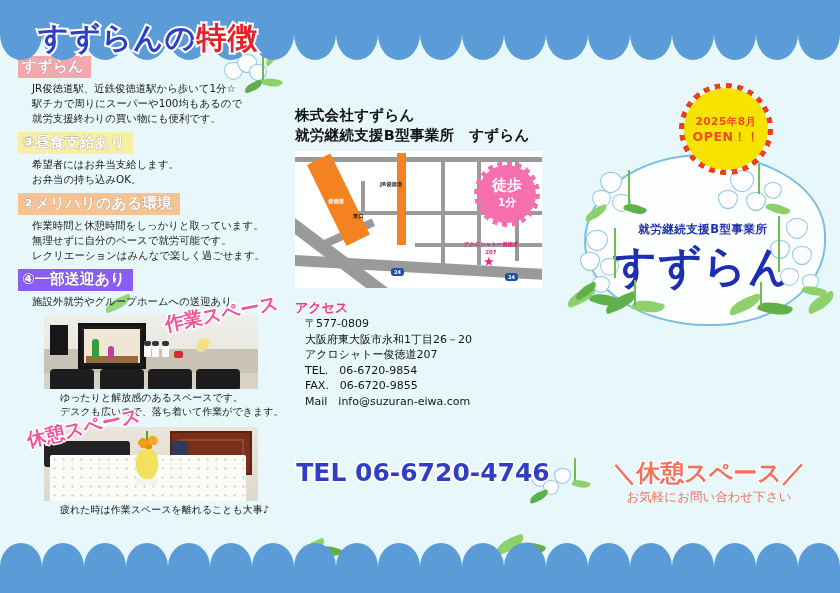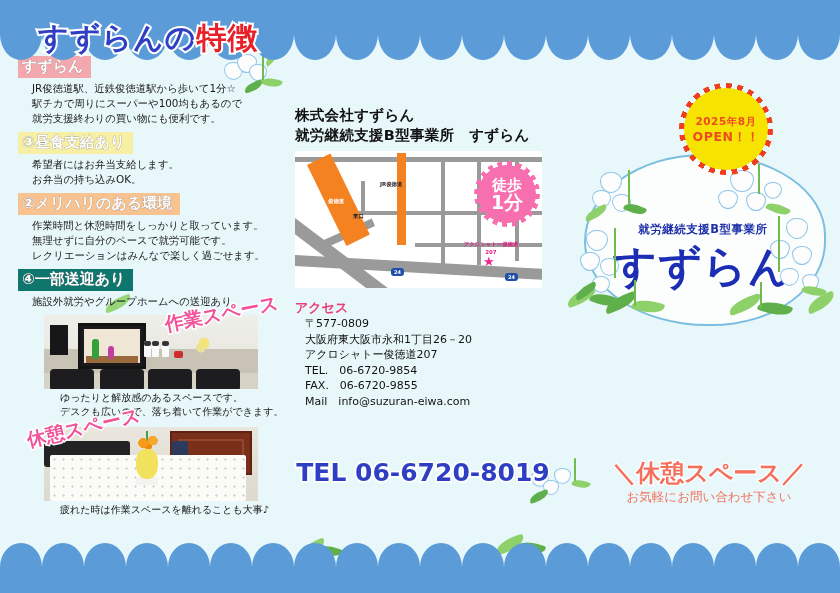--- a/index.html
+++ b/index.html
@@ -61,21 +61,21 @@
     display:inline-block;
     font-size:15px;font-weight:bold;color:#ffffff;
     padding:1px 8px 2px 4px;line-height:19px;
     -webkit-text-stroke:0.6px rgba(90,90,90,.55);
     paint-order:stroke fill;
     white-space:nowrap;
   }
   .h-pink{background:#f4a8ae;}
   .h-orange{background:#f9c391;}
   .h-yellow{background:#f6efa4;}
-  .h-green{background:#0f766e;}
+  .h-green{background:#8b5cf6;}
   .feat-body{
     font-size:10.4px;color:#1a1a1a;line-height:15px;
     padding:3px 0 4px 14px;white-space:pre-line;
   }
 
   
   .photo-wrap{position:relative;margin:2px 0 0 26px;}
   .photo{
     width:214px;height:74px;border:0;display:block;
     background:#cfc9bd;position:relative;overflow:hidden;
@@ -147,21 +147,21 @@
 
   .walk-badge{
     position:absolute;right:6px;top:14px;width:58px;height:58px;z-index:4;
   }
   .walk-badge .disc{
     position:absolute;inset:0;border-radius:50%;background:#f76fae;
     display:flex;flex-direction:column;align-items:center;justify-content:center;
     color:#ffffff;font-weight:bold;line-height:17px;
   }
   .walk-badge .disc .w1{font-size:15px;}
-  .walk-badge .disc .w2{font-size:19px;}
+  .walk-badge .disc .w2{font-size:11px;}
   .walk-badge .ring{
     position:absolute;inset:-4px;border-radius:50%;
     background:
       repeating-conic-gradient(#f76fae 0 9deg, transparent 9deg 18deg);
     z-index:-1;
   }
 
   .access{margin-top:11px;}
   .access-h{font-size:13px;color:#ea3c7a;font-weight:bold;line-height:17px;}
   .access-b{font-size:11px;color:#111;line-height:15.6px;padding-left:10px;white-space:pre-line;}
@@ -402,21 +402,21 @@
       <div class="access-b">〒577-0809
 大阪府東大阪市永和1丁目26－20
 アクロシャトー俊徳道207
 TEL.　06-6720-9854
 FAX.　06-6720-9855
 Mail　info@suzuran-eiwa.com</div>
     </div>
   </div>
 
   <div class="inquiry">
-    <div class="inq-2">TEL 06-6720-8019</div>
+    <div class="inq-2">TEL 06-6720-4746</div>
   </div>
 
   <div class="lily" style="left:552px;top:452px;width:40px;height:46px;">
     <div class="bell" style="left:2px;top:16px;width:15px;height:14px;"></div>
     <div class="stemsh" style="left:22px;top:6px;width:2px;height:26px;border-radius:2px;"></div>
     <div class="leafsh" style="left:20px;top:28px;width:18px;height:8px;transform:rotate(20deg);"></div>
   </div>
   <div class="lily" style="left:525px;top:460px;width:44px;height:48px;">
     <div class="bell" style="left:6px;top:10px;width:16px;height:15px;"></div>
     <div class="bell" style="left:18px;top:20px;width:14px;height:13px;"></div>

